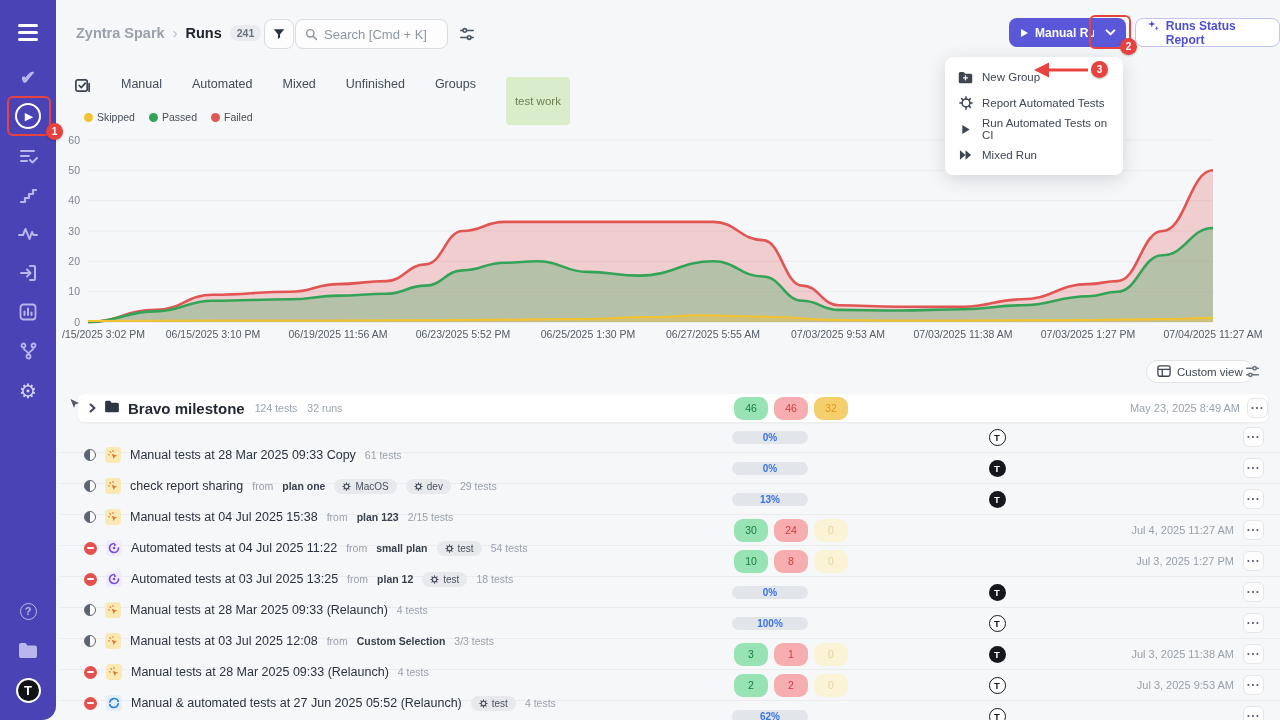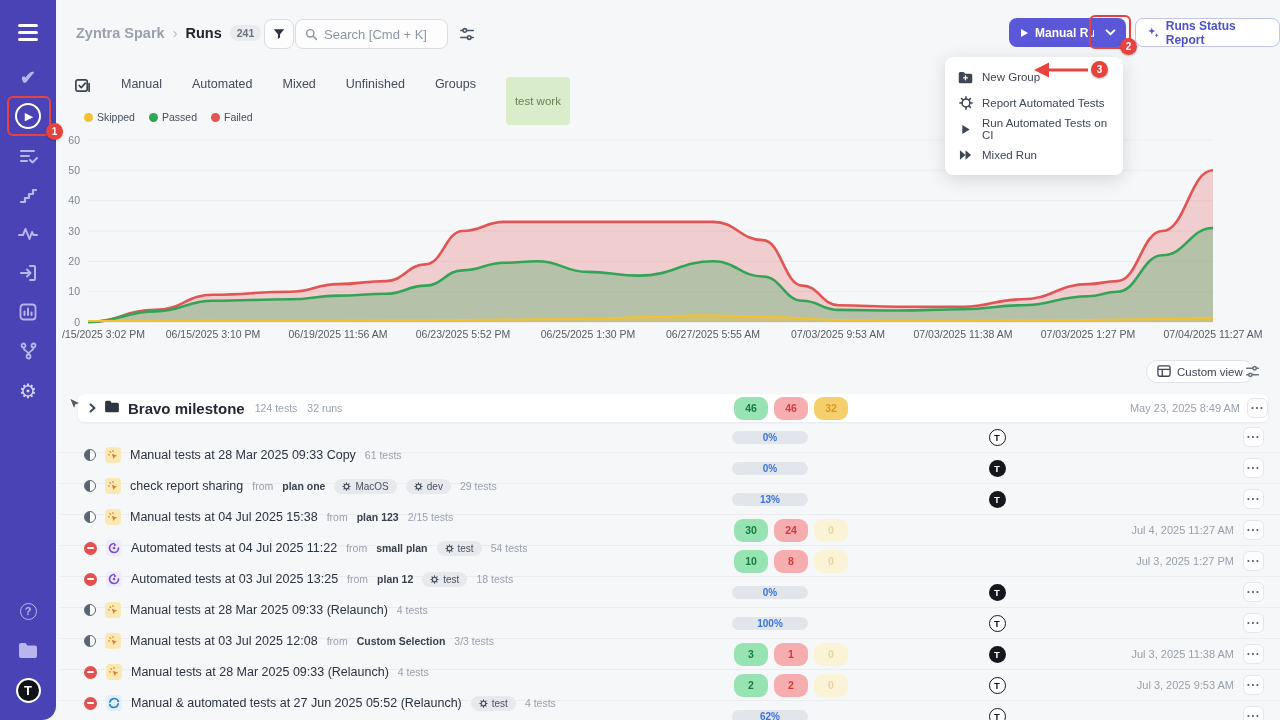--- a/index.html
+++ b/index.html
@@ -24,21 +24,21 @@
   .crumb-page { color:#20242e; }
   .count-pill { background:#e9ebee; color:#6a727e; font-size:10.5px; font-weight:bold; border-radius:9px; padding:2px 7px; }
   .filter-btn { position:absolute; left:264px; top:19px; width:30px; height:30px; background:#fdfdfe; border:1px solid #d9dce1; border-radius:8px; display:flex; align-items:center; justify-content:center; cursor:pointer; }
   .search-box { position:absolute; left:295px; top:19px; width:153px; height:30px; background:#fdfdfe; border:1px solid #d9dce1; border-radius:8px; display:flex; align-items:center; padding:0 9px; gap:6px; }
   .search-box input { border:none; outline:none; background:transparent; font-size:13px; color:#3c4452; width:110px; font-family:"Liberation Sans",sans-serif; }
   .search-box input::placeholder { color:#8d96a2; }
   .tune-ic { position:absolute; left:459px; top:26px; }
 
   .btn-primary { position:absolute; left:1009px; top:18px; height:29px; background:#5a57d9; color:#fff; font-size:12px; font-weight:bold; border-radius:8px 0 0 8px; display:flex; align-items:center; gap:7px; padding:0 14px 0 12px; cursor:pointer; }
   .btn-caret { position:absolute; left:1094px; top:18px; width:32px; height:29px; background:#5a57d9; border-radius:0 8px 8px 0; display:flex; align-items:center; justify-content:center; cursor:pointer; }
-  .btn-outline { position:absolute; left:1135px; top:18px; height:29px; background:#fff; border:1px solid #c3c4ee; color:#4d4fd1; font-size:12px; font-weight:bold; border-radius:8px; display:flex; align-items:center; gap:6px; padding:0 11px; cursor:pointer; }
+  .btn-outline { position:absolute; left:1135px; top:18px; height:29px; background:#fff; border:1px solid #c3c4ee; color:#4d4fd1; font-size:12px; font-weight:bold; border-radius:8px; display:flex; gap:6px; padding:0 11px; cursor:pointer; }
   .play-sm { width:0; height:0; border-left:7px solid #fff; border-top:4.5px solid transparent; border-bottom:4.5px solid transparent; }
 
   
   .menu { position:absolute; left:945px; top:57px; width:178px; background:#fff; border-radius:8px; box-shadow:0 4px 18px rgba(30,35,60,.16); padding:7px 0; z-index:50; }
   .menu-item { height:26px; display:flex; align-items:center; gap:9px; padding:0 13px; font-size:11.5px; color:#3e4654; cursor:pointer; }
   .mi-ic { width:15px; display:flex; justify-content:center; color:#3e4654; flex:none; }
 
   
   .tabs { position:absolute; left:74px; top:77px; display:flex; align-items:flex-start; gap:30px; font-size:12.5px; color:#434b59; }
   .tab { cursor:pointer; }
@@ -66,21 +66,21 @@
   .type-ic { width:16px; height:16px; border-radius:4px; display:flex; align-items:center; justify-content:center; flex:none; }
   .type-manual { background:#fbe9b4; }
   .type-automated { background:#f1ecfd; }
   .type-mixed { background:#e3f0fb; }
   .row-title { font-size:12.5px; color:#2b3340; white-space:nowrap; }
   .from-label { font-size:10.5px; color:#99a1ac; }
   .from-name { font-size:10.5px; font-weight:bold; color:#39414e; }
   .env-badge { background:#e7e9ed; color:#4a5260; font-size:10px; font-weight:500; border-radius:9px; padding:2px 8px; display:flex; align-items:center; gap:4px; white-space:nowrap; }
   .tests-cnt { font-size:10.5px; color:#9aa2ad; white-space:nowrap; }
   .mid-col { position:absolute; left:674px; display:flex; align-items:center; gap:6px; }
-  .cnt-pill { min-width:34px; height:23px; border-radius:9px; font-size:10.5px; font-weight:bold; display:flex; align-items:center; justify-content:center; }
+  .cnt-pill { min-width:34px; height:23px; border-radius:9px; font-size:10.5px; font-weight:normal; display:flex; align-items:center; justify-content:center; }
   .cnt-passed { background:#97e3b3; color:#177a3e; }
   .cnt-failed { background:#f6adb0; color:#d23b3f; }
   .cnt-skipped { background:#f5cf6c; color:#df981e; }
   .cnt-zero { background:#fbf3d6; color:#e6d3a0; }
   .progress { position:absolute; left:672px; width:76px; height:13px; background:#e2e5ea; border-radius:7px; overflow:hidden; }
   .progress .fill { height:100%; background:#7fb0f5; border-radius:7px; }
   .progress .lbl { position:absolute; left:0; right:0; top:0; bottom:0; display:flex; align-items:center; justify-content:center; font-size:10px; font-weight:bold; color:#3a74e0; }
   .avatar-col { position:absolute; left:928px; width:18px; display:flex; justify-content:center; }
   .av { width:17px; height:17px; border-radius:50%; display:flex; align-items:center; justify-content:center; font-size:9.5px; font-weight:bold; }
   .av-solid { background:#15171c; color:#fff; }

